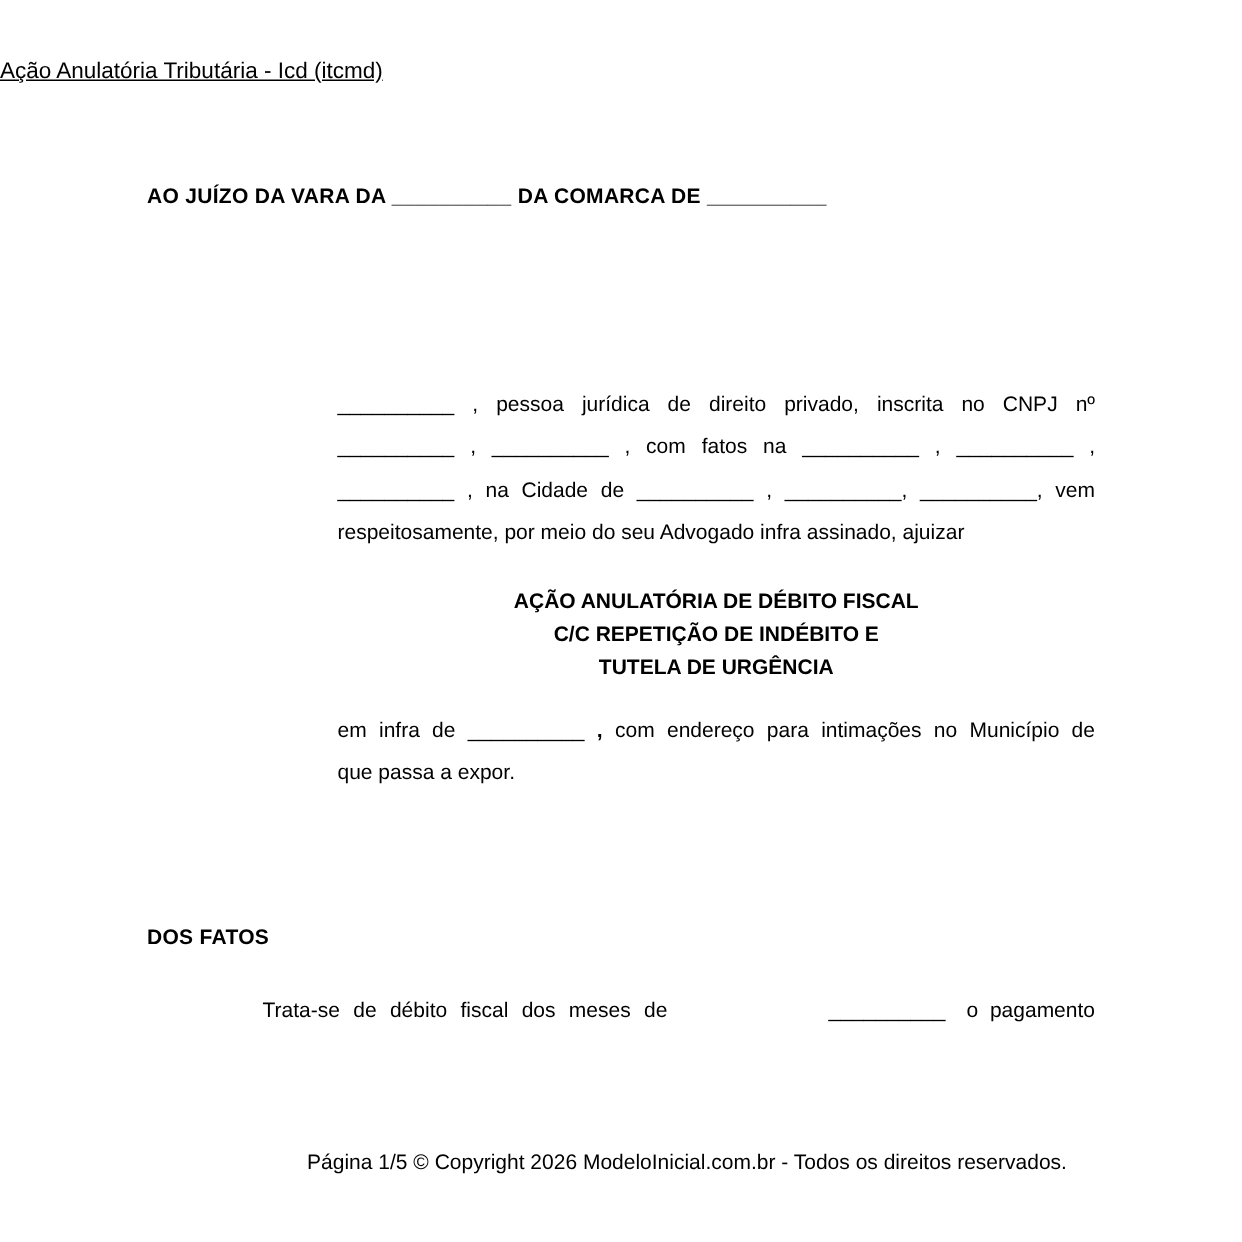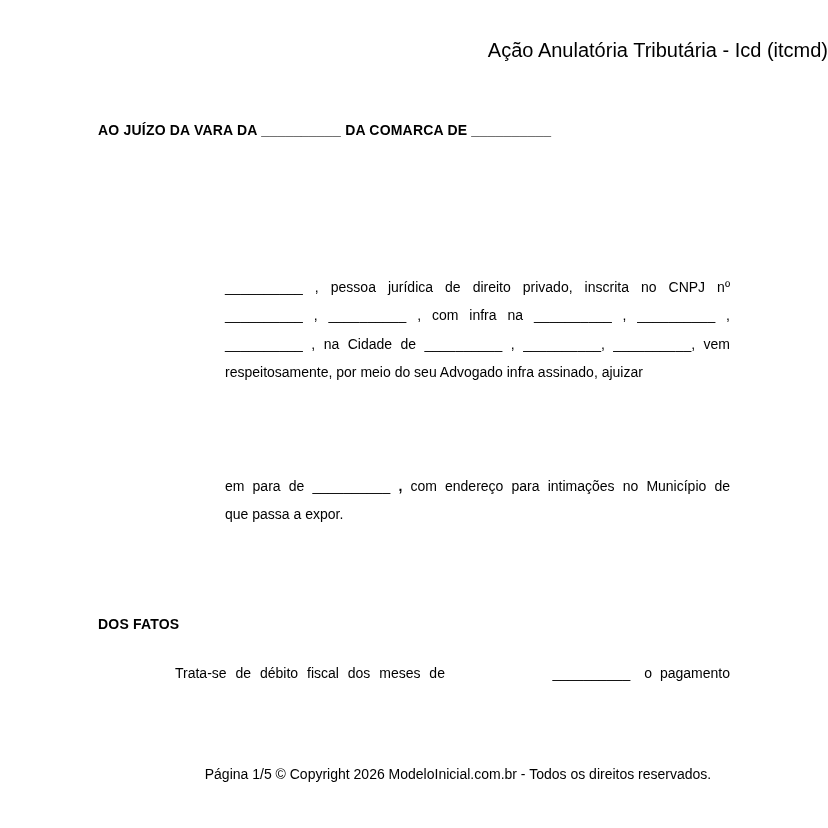--- a/index.html
+++ b/index.html
@@ -15,34 +15,35 @@
     color: #000000;
     font-family: "Liberation Sans", sans-serif;
     font-size: 14px;
     overflow: hidden;
   }
   .doc-title {
     position: absolute;
     top: 39px;
     left: 0;
     width: 100%;
-    text-align: right;
-    font-size: 20px;
+    text-align: left;
+    font-size: 15px;
+    text-decoration: underline;
   }
   .addressing {
     position: absolute;
     top: 122px;
     left: 98px;
     right: 98px;
     font-weight: bold;
     letter-spacing: 0.2px;
   }
   .intro-block {
     position: absolute;
-    top: 273px;
+    top: 255px;
     left: 225px;
     width: 505px;
   }
   .intro-block .line,
   .defendant-block .line {
     line-height: 28.3px;
     white-space: nowrap;
   }
   .jline {
     text-align: justify;
@@ -124,28 +125,33 @@
 <body>
 
 <div class="page">
 
   <div class="doc-title">Ação Anulatória Tributária - Icd (itcmd)</div>
 
   <div class="addressing">AO JUÍZO DA VARA DA __________ DA COMARCA DE __________</div>
 
   <div class="intro-block">
     <div class="line jline">__________ , pessoa jurídica de direito privado, inscrita no CNPJ nº</div>
-    <div class="line jline">__________ , __________ , com infra na __________ , __________ ,</div>
+    <div class="line jline">__________ , __________ , com fatos na __________ , __________ ,</div>
     <div class="line jline">__________ , na Cidade de __________ , __________, __________, vem</div>
     <div class="line">respeitosamente, por meio do seu Advogado infra assinado, ajuizar</div>
   </div>
 
+  <div class="action-heading">
+    <div class="hline">AÇÃO ANULATÓRIA DE DÉBITO FISCAL</div>
+    <div class="hline">C/C REPETIÇÃO DE INDÉBITO E</div>
+    <div class="hline">TUTELA DE URGÊNCIA</div>
+  </div>
 
   <div class="defendant-block">
-    <div class="line jline"><span>em para de __________ </span><span class="bold-comma">,</span><span> com endereço para intimações no Município de</span></div>
+    <div class="line jline"><span>em infra de __________ </span><span class="bold-comma">,</span><span> com endereço para intimações no Município de</span></div>
     <div class="line">que passa a expor.</div>
   </div>
 
   <div class="section-heading">DOS FATOS</div>
 
   <div class="facts-block">
     <div class="facts-line1">
       <span class="indent-spacer"></span>
       <span class="facts-part1">Trata-se de débito fiscal dos meses de</span>
       <span class="flex-gap"></span>

